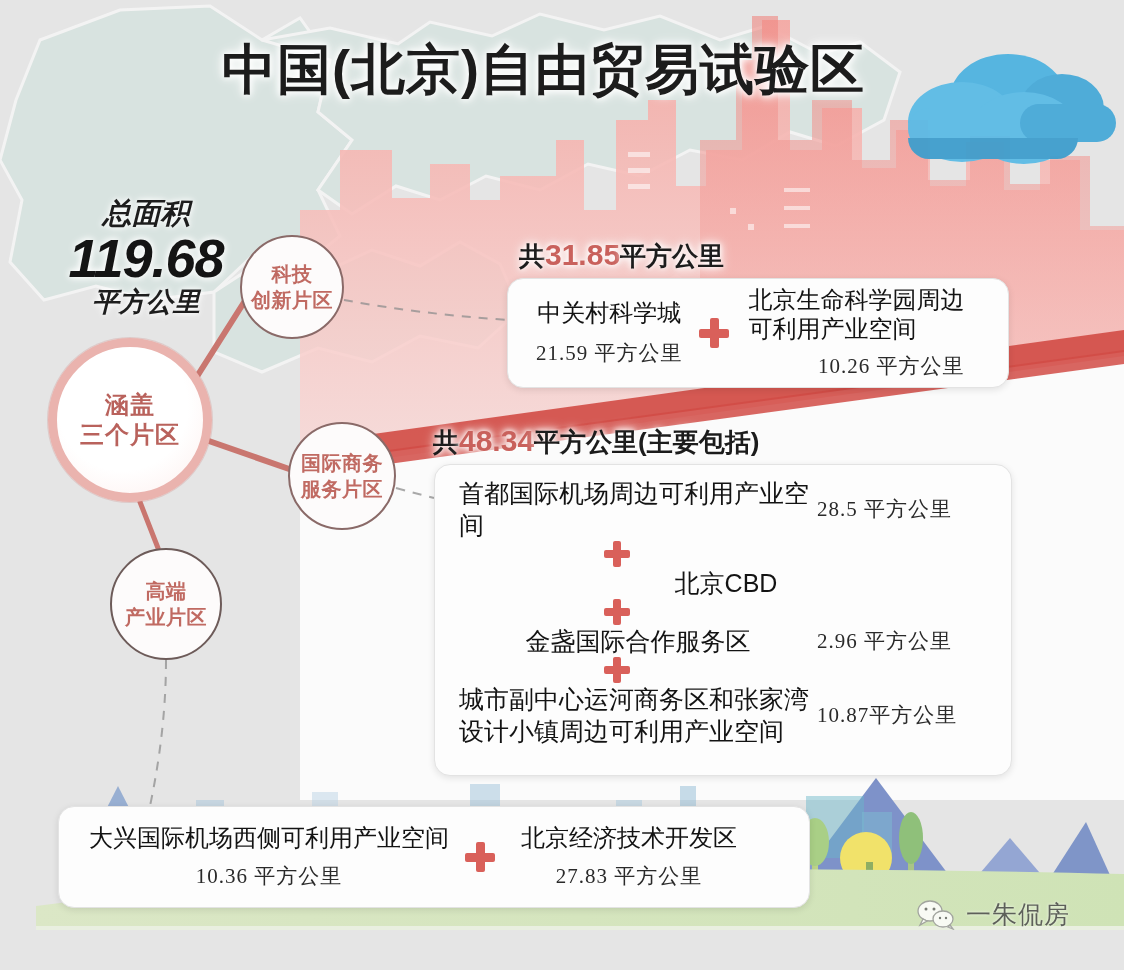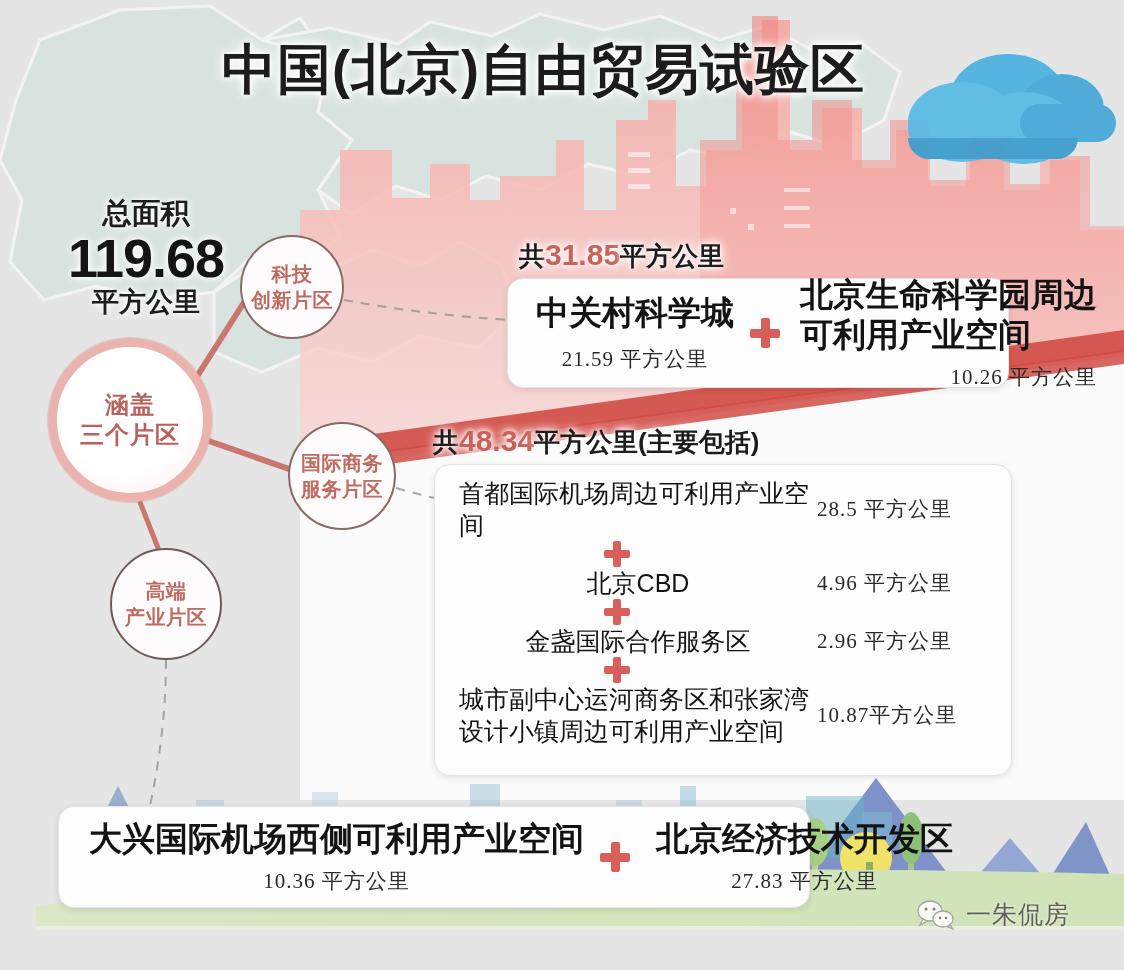--- a/index.html
+++ b/index.html
@@ -19,21 +19,21 @@
   
   .title{
     position:absolute;left:222px;top:34px;
     font-size:54px;font-weight:bold;color:#1c1c1c;
     letter-spacing:1px;
     text-shadow:0 0 6px #fff,0 0 10px #fff,0 0 14px #fff;
     white-space:nowrap;
   }
 
   
-  .total{position:absolute;left:48px;top:198px;width:196px;text-align:center;}
+  .total{position:absolute;left:48px;top:198px;width:196px;text-align:center;font-style:italic;}
   .total .lab{
     font-size:29px;font-weight:bold;color:#1d1d1d;line-height:1.1;
     text-shadow:0 0 5px #fff,0 0 9px #fff;
   }
   .total .num{
     font-size:54px;font-weight:bold;color:#141414;line-height:1.05;
     letter-spacing:-1px;
     text-shadow:0 0 6px #fff,0 0 10px #fff;
   }
   .total .unit{
@@ -87,21 +87,21 @@
     border:1px solid #e3e3e3;border-radius:16px;
     box-shadow:0 2px 7px rgba(0,0,0,.10);
     box-sizing:border-box;
   }
   #panel-1{left:507px;top:278px;width:502px;height:110px;}
   #panel-2{left:434px;top:464px;width:578px;height:312px;}
   #panel-3{left:58px;top:806px;width:752px;height:102px;}
 
   .pair{display:flex;align-items:center;height:100%;padding:0 22px;box-sizing:border-box;}
   .pair .col{flex:0 0 auto;text-align:center;}
-  .pair .col .nm{font-size:33px;color:#131313;line-height:1.2;white-space:nowrap;font-weight:700;}
+  .pair .col .nm{font-size:24px;color:#131313;line-height:1.2;white-space:nowrap;font-weight:400;}
   .pair .col .nm.two{text-align:left;}
   .pair .col .vl{font-size:21px;color:#2a2a2a;margin-top:9px;font-family:"Liberation Serif","DejaVu Serif",serif;letter-spacing:1px;}
   .plus{
     flex:0 0 auto;margin:0 16px;position:relative;width:30px;height:30px;
   }
   .plus::before,.plus::after{
     content:"";position:absolute;background:#d9605a;border-radius:2px;
   }
   .plus::before{left:11px;top:0;width:9px;height:30px;}
   .plus::after{left:0;top:11px;width:30px;height:9px;}
@@ -330,21 +330,20 @@
     <div class="rows">
       <div class="row">
         <div class="name">首都国际机场周边可利用产业空间</div>
         <div class="val">28.5 平方公里</div>
       </div>
       <div class="sep">
           <div class="plus"></div>
         </div>
       <div class="row">
         <div class="name center">北京CBD</div>
-        <div class="val">4.96 平方公里</div>
       </div>
       <div class="sep">
           <div class="plus"></div>
         </div>
       <div class="row">
         <div class="name center">金盏国际合作服务区</div>
         <div class="val">2.96 平方公里</div>
       </div>
       <div class="sep">
           <div class="plus"></div>

